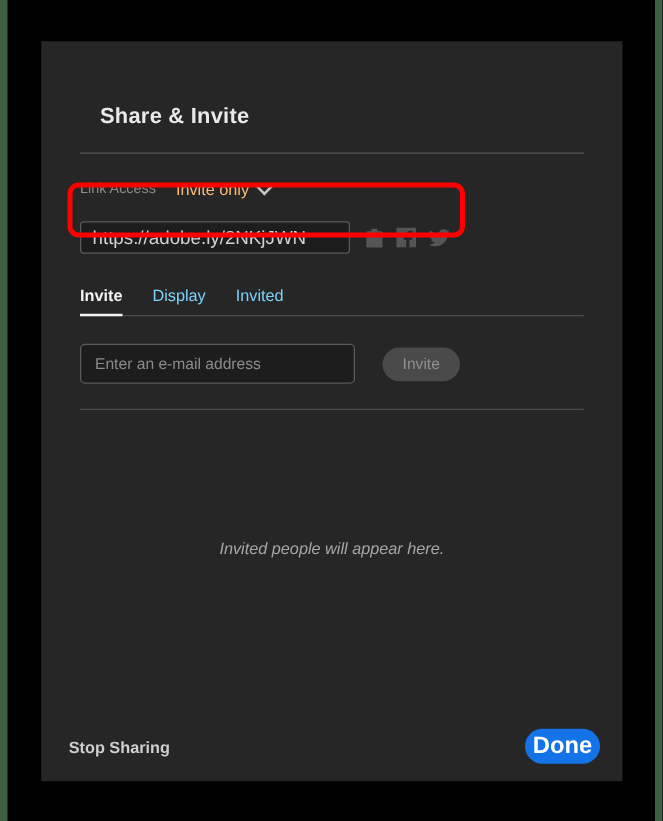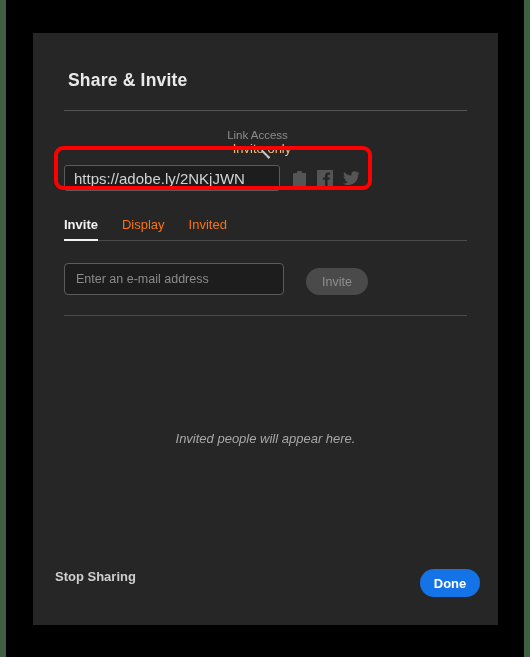--- a/index.html
+++ b/index.html
@@ -45,36 +45,35 @@
     padding: 0 31px;
     box-sizing: border-box;
   }
 
   .title {
     color: #e9e9e9;
     font-size: 17.5px;
     font-weight: bold;
     letter-spacing: .2px;
     padding-top: 33px;
-    margin: 4px;
+    margin: 16px;
   }
 
   .rule {
     height: 1px;
     background: #555555;
     margin-top: 19px;
   }
 
   
   .link-access-row {
     display: flex;
     align-items: center;
     margin-top: 18px;
     height: 20px;
-    flex-direction: column;
   }
   .link-access-label {
     color: #8c8c8c;
     font-size: 11.5px;
     margin-right: 16px;
   }
   .link-access-value {
     color: #fdba74;
     font-size: 13px;
     margin-right: 7px;
@@ -129,21 +128,21 @@
 
   
   .tabs {
     display: flex;
     align-items: flex-end;
     margin-top: 26px;
     position: relative;
   }
   .tab {
     font-size: 13px;
-    color: #f97316;
+    color: #7dd3fc;
     padding-bottom: 9px;
     margin-right: 24px;
     cursor: pointer;
     position: relative;
   }
   .tab.active {
     color: #f2f2f2;
     font-weight: bold;
   }
   .tab.active::after {
@@ -155,21 +154,21 @@
   }
   .tabs-rule {
     height: 1px;
     background: #4b4b4b;
     margin-top: -1px;
   }
 
   
   .invite-row {
     display: flex;
-    align-items: flex-end;
+    align-items: center;
     margin-top: 22px;
   }
   .email-input {
     width: 220px;
     height: 32px;
     background: #1d1d1d;
     border: 1px solid #5b5b5b;
     border-radius: 4px;
     color: #d3d3d3;
     font-size: 12.5px;
@@ -207,38 +206,39 @@
     color: #a7a7a7;
     font-size: 13px;
     font-style: italic;
   }
 
   
   .dialog-footer {
     flex: 0 0 auto;
     height: 56px;
     display: flex;
+    align-items: center;
     justify-content: space-between;
     padding: 0 18px 0 22px;
     box-sizing: border-box;
   }
   .stop-sharing {
     color: #cfcfcf;
     font-size: 13px;
     font-weight: bold;
     cursor: pointer;
   }
   .done-button {
     width: 60px;
     height: 28px;
     border: none;
     border-radius: 14px;
     background: #1473e6;
     color: #ffffff;
-    font-size: 13px;
+    font-size: 19px;
     font-weight: bold;
     font-family: "Liberation Sans", sans-serif;
     cursor: pointer;
   }
 </style>
 </head>
 <body>
 
 <div class="edge-strip left"></div>
 <div class="edge-strip right"></div>

